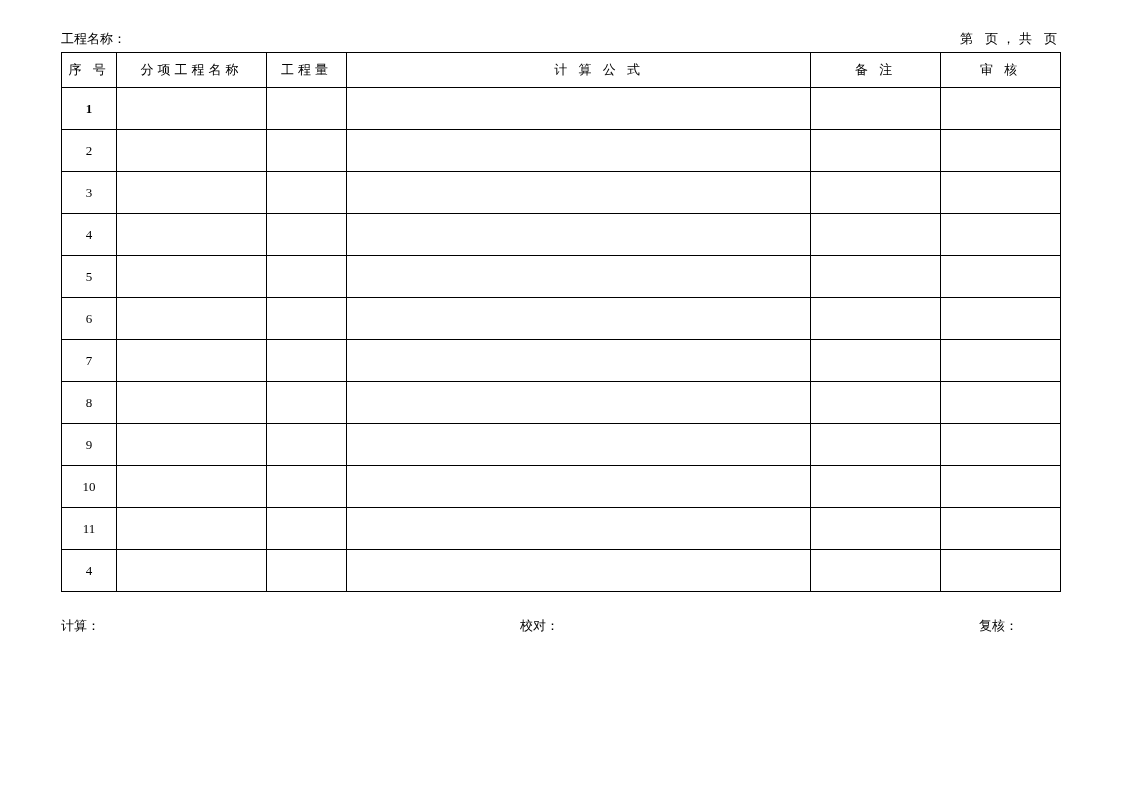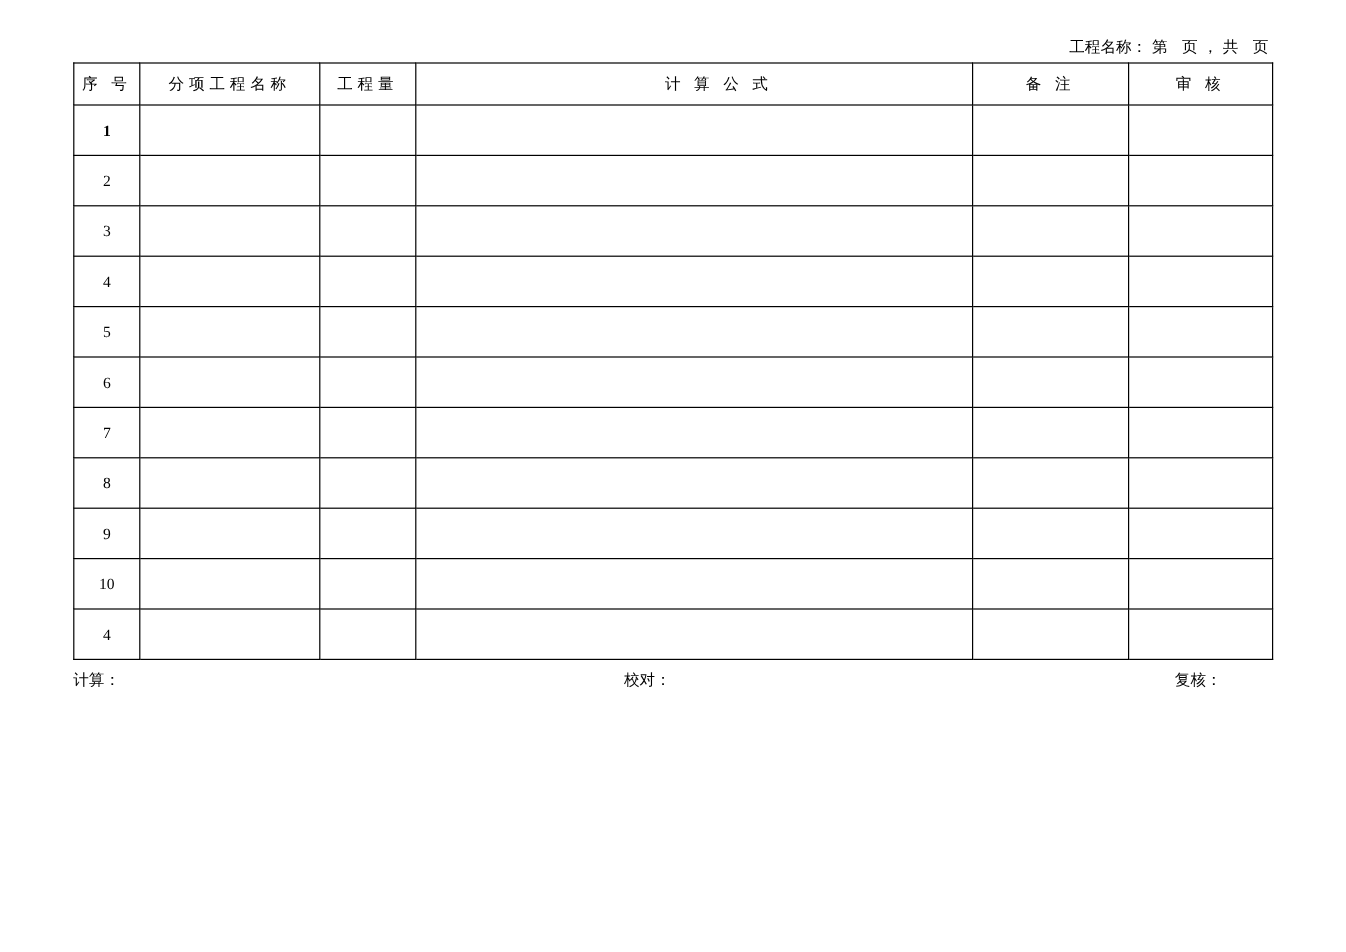--- a/index.html
+++ b/index.html
@@ -30,21 +30,21 @@
       text-align: center;
       font-size: 32px;
       font-weight: bold;
       letter-spacing: 12px;
       margin-bottom: 16px;
       font-family: "SimSun", "宋体", serif;
     }
 
     .meta-row {
       display: flex;
-      justify-content: flex-end;
+      justify-content: space-between;
       align-items: center;
       margin-bottom: 4px;
       font-size: 13px;
     }
 
     .meta-left {
       display: flex;
       gap: 4px;
     }
 
@@ -91,21 +91,21 @@
     .col-xuhao { width: 55px; }
     .col-name { width: 150px; }
     .col-gongcheng { width: 80px; }
     .col-formula { width: auto; padding-left: 45px; }
     .col-beizhu { width: 130px; }
     .col-shenhe { width: 120px; margin-left: 44px; }
 
     .footer-row {
       display: flex;
       justify-content: space-between;
-      margin-top: 8px;
+      margin-top: 25px;
       font-size: 13px;
     }
 
     .footer-item {
       display: flex;
       gap: 4px;
     }
   </style>
 </head>
 <body>
@@ -212,20 +212,28 @@
       </tr>
       <tr>
         <td class="row-num col-xuhao">10</td>
         <td class="col-name"></td>
         <td class="col-gongcheng"></td>
         <td class="col-formula"></td>
         <td class="col-beizhu"></td>
         <td class="col-shenhe"></td>
       </tr>
       <tr>
+        <td class="row-num col-xuhao">11</td>
+        <td class="col-name"></td>
+        <td class="col-gongcheng"></td>
+        <td class="col-formula"></td>
+        <td class="col-beizhu"></td>
+        <td class="col-shenhe"></td>
+      </tr>
+      <tr>
         <td class="row-num col-xuhao">4</td>
         <td class="col-name"></td>
         <td class="col-gongcheng"></td>
         <td class="col-formula"></td>
         <td class="col-beizhu"></td>
         <td class="col-shenhe"></td>
       </tr>
     </tbody>
   </table>
 

